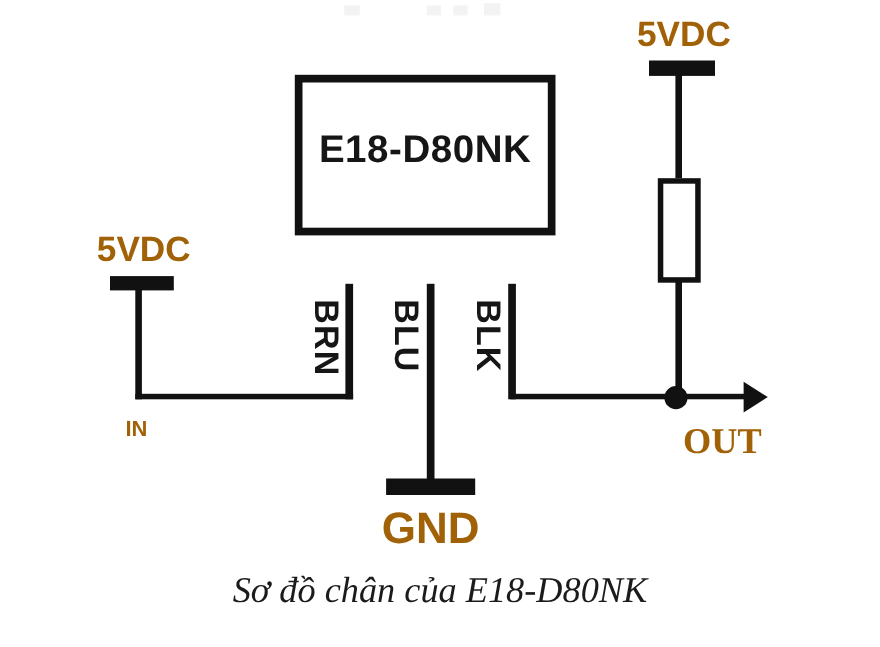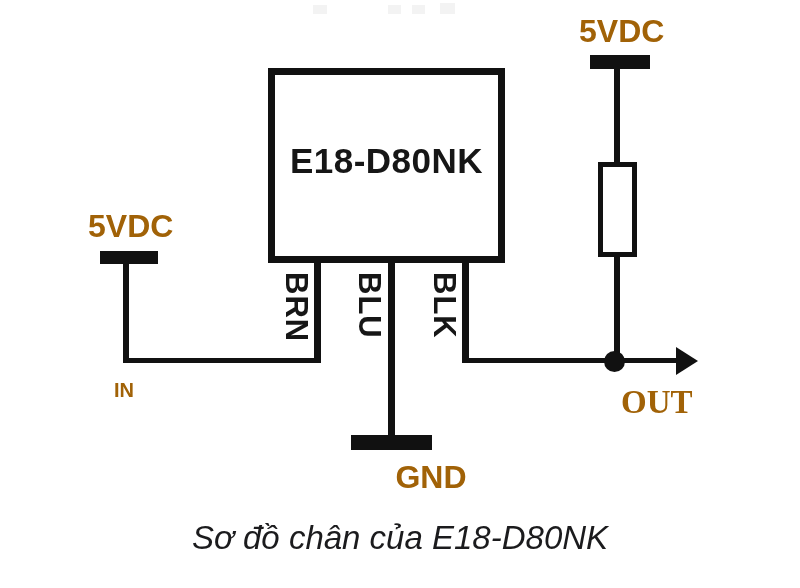--- a/index.html
+++ b/index.html
@@ -18,21 +18,21 @@
   .lbl  {
     position: absolute;
     font-weight: bold;
     color: #a16207;
     white-space: nowrap;
     line-height: 1;
   }
   .chip-box {
     position: absolute;
     left: 268px; top: 68px;
-    width: 237px; height: 195px;
+    width: 237px; height: 146px;
     border: 7px solid #111111;
     background: #ffffff;
     display: flex;
     align-items: center;
     justify-content: center;
   }
   .chip-label {
     font-weight: bold;
     font-size: 35px;
     letter-spacing: 0.5px;
@@ -71,21 +71,21 @@
     width: 0; height: 0;
     border-top: 14px solid transparent;
     border-bottom: 14px solid transparent;
     border-left: 22px solid #111111;
   }
   .caption {
     position: absolute;
     left: 0; top: 519px;
     width: 800px;
     text-align: center;
-    font-family: Liberation Sans, sans-serif;
+    font-family: Liberation Serif, serif;
     font-style: italic;
     font-size: 33px;
     color: #1b1b1d;
   }
   .artifact { position: absolute; background: #f3f3f3; }
 </style>
 </head>
 <body>
 
 <div class="canvas">
@@ -107,21 +107,21 @@
   <div class="pin-label" style="left:383px; top:272px;">BLU</div>
   <div class="pin-label" style="left:458px; top:272px;">BLK</div>
 
   <div class="lbl" style="left:88px; top:210px; font-size:32px;">5VDC</div>
   <div class="bar" style="left:100px; top:251px; width:58px; height:13px;"></div>
   <div class="wire" style="left:123px; top:263px; width:6px; height:100px;"></div>
   <div class="wire" style="left:123px; top:358px; width:198px; height:5px;"></div>
   <div class="lbl" style="left:114px; top:380px; font-size:20px;">IN</div>
 
   <div class="bar" style="left:351px; top:435px; width:81px; height:15px;"></div>
-  <div class="lbl" style="left:347px; top:461px; width:86px; text-align:center; font-size:32px;margin-left:41px;">GND</div>
+  <div class="lbl" style="left:347px; top:461px; width:86px; text-align:center; font-size:40px;">GND</div>
 
   <div class="lbl" style="left:579px; top:15px; font-size:32px;">5VDC</div>
   <div class="bar" style="left:590px; top:55px; width:60px; height:14px;"></div>
   <div class="wire" style="left:614px; top:68px; width:6px; height:96px;"></div>
   <div class="resistor"></div>
   <div class="wire" style="left:614px; top:255px; width:6px; height:107px;"></div>
   <div class="wire" style="left:464px; top:358px; width:216px; height:5px;"></div>
   <div class="junction-dot"></div>
   <div class="arrowhead"></div>
   <div class="lbl" style="left:621px; top:386px; font-size:33px;font-family:Liberation Serif, serif;">OUT</div>

